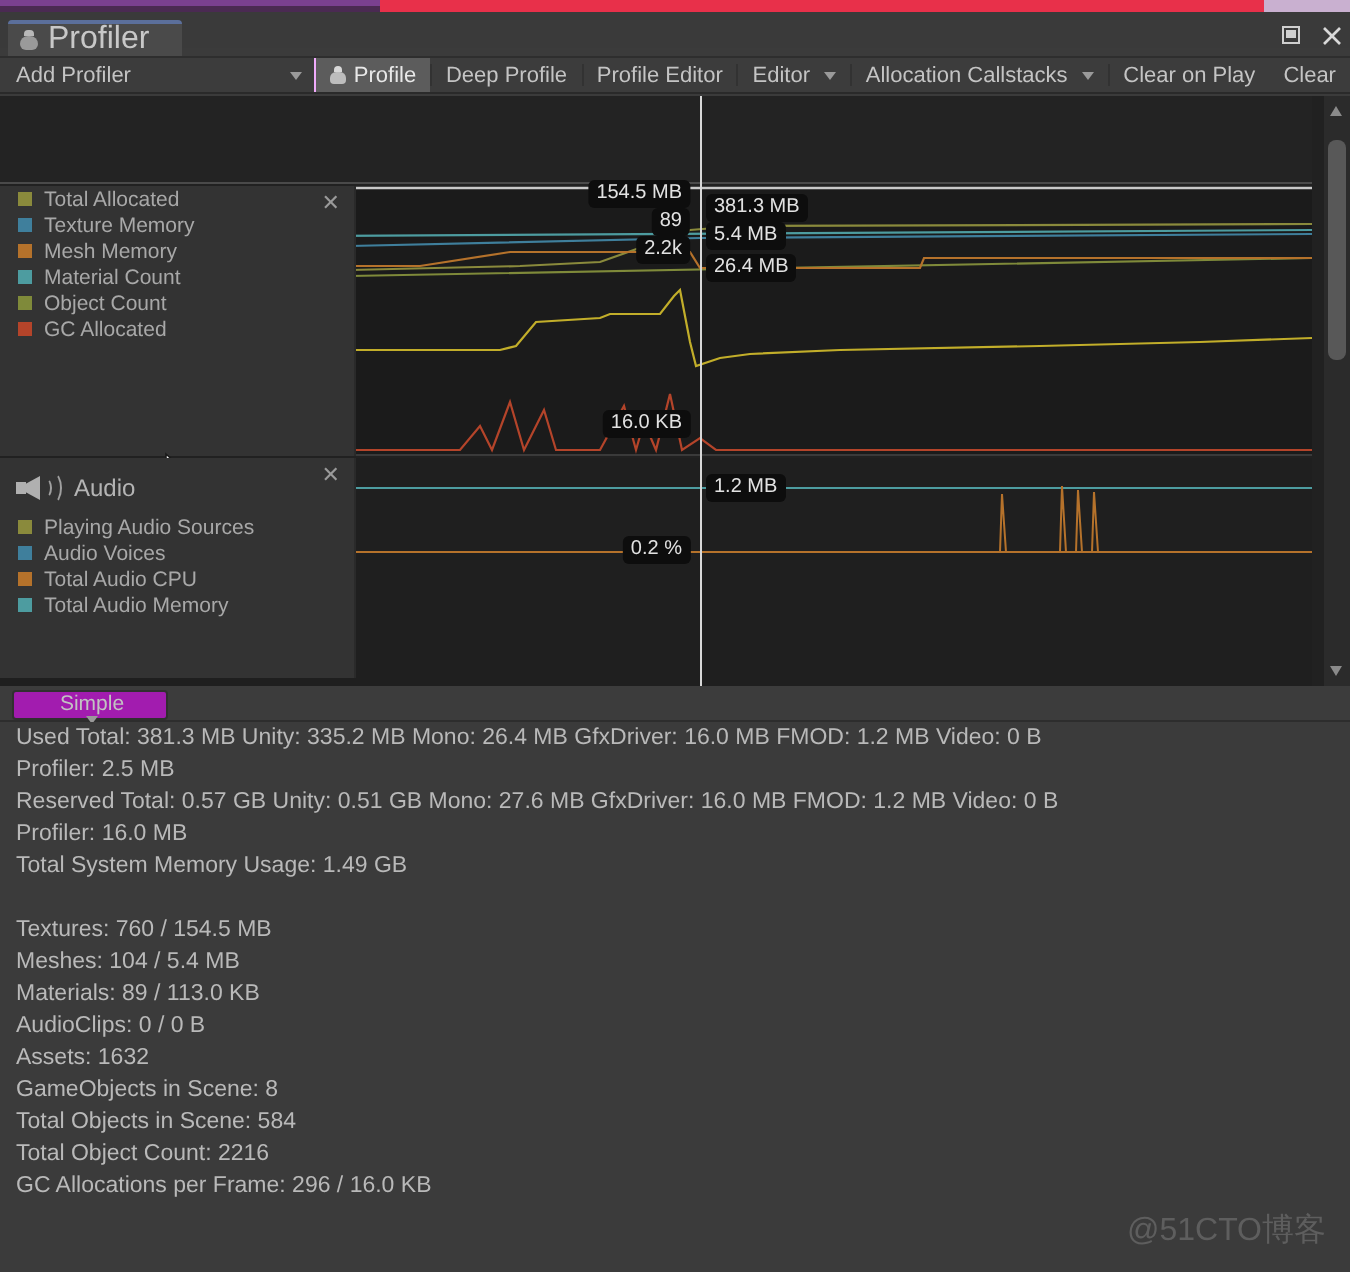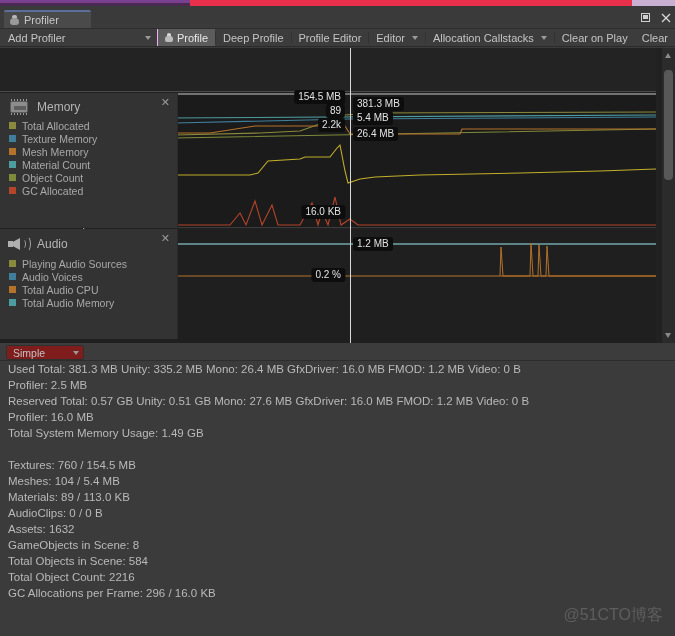--- a/index.html
+++ b/index.html
@@ -31,21 +31,21 @@
                 border-left:3px solid transparent;border-right:3px solid transparent;border-top:4px solid #d0d0d0;}
 
   
   .tabstrip { position:absolute; top:10px; left:0; width:675px; height:18px; }
   .tab {
     position:absolute; left:4px; top:0; width:87px; height:18px;
     background:#4a4a4a; border-top:2px solid #5b6f9b;
     display:flex; align-items:center; gap:5px; padding-left:6px;
     border-radius:2px 2px 0 0; cursor:pointer;
   }
-  .tab-label { font-size:11px; color:#c8c8c8;text-align:right; }
+  .tab-label { font-size:16px; color:#c8c8c8;text-align:right; }
   .tab-icon { width:9px; height:10px; position:relative; }
   .tab-icon::before{content:"";position:absolute;left:2px;top:0;width:5px;height:3px;background:#b8b8b8;border-radius:2px 2px 0 0;}
   .tab-icon::after{content:"";position:absolute;left:0;top:3px;width:9px;height:7px;background:#9a9a9a;border-radius:4px 4px 3px 3px;}
 
   
   .toolbar {
     position:absolute; top:28px; left:0; width:675px; height:19px;
     background:#3c3c3c; border-top:1px solid #2e2e2e; border-bottom:1px solid #2a2a2a;
     display:flex; align-items:stretch;
   }
@@ -121,23 +121,23 @@
   .vscroll { position:absolute; right:0; top:48px; width:13px; height:295px; background:#2b2b2b; z-index:7; cursor:pointer;}
   .vscroll .thumb { position:absolute; left:2px; top:22px; width:9px; height:110px; background:#585858; border-radius:4px; }
   .vscroll .arw { position:absolute; left:3px; width:0;height:0;
     border-left:3.5px solid transparent;border-right:3.5px solid transparent; }
   .vscroll .arw.up { top:5px; border-bottom:5px solid #8a8a8a; }
   .vscroll .arw.dn { bottom:5px; border-top:5px solid #8a8a8a; }
 
   
   .subbar { position:absolute; top:343px; left:0; width:675px; height:18px; background:#3c3c3c;
             border-bottom:1px solid #2d2d2d; }
-  .subbar .sel { position:absolute; left:6px; top:2px; width:78px; height:15px; background:#7f1d1d;
+  .subbar .sel { position:absolute; left:6px; top:2px; width:78px; height:15px; background:#a21caf;
     border:1px solid #303030; border-radius:2px; display:flex; align-items:center; justify-content:space-between;
-    padding:0 4px 0 6px; font-size:10.5px; color:#c2c2c2; cursor:pointer; }
+    padding:0 4px 0 6px; font-size:10.5px; color:#c2c2c2; cursor:pointer;flex-direction:column; }
 
   .statpane { position:absolute; top:361px; left:0; width:675px; height:275px; background:#3b3b3b; }
   .statline { font-size:11.5px; color:#b9b9b9; padding-left:8px; line-height:16px; white-space:nowrap; }
   .statblock-2 { margin-top:16px; }
   .watermark { position:absolute; right:12px; bottom:10px; font-size:16px; color:#5e5e5e;margin-left:17px; }
 </style>
 </head>
 <body>
 
 <div id="app">
@@ -256,28 +256,20 @@
         <path d="M500,47 L501,18 L503,47 L530,47 L531,14 L533,47 L538,47 L539,16 L541,47 L546,47 L547,17 L549,47 L656,47" fill="none" stroke="#b5722b" stroke-width="1"></path>
       </svg>
       <div class="chip r" style="left:345px; top:39px;">0.2 %</div>
       <div class="chip" style="left:353px; top:8px;">1.2 MB</div>
     </div>
 
     <div class="playhead" style="left:350px;"></div>
 
     <div class="sidepanel sp-mem">
       <span class="sp-close">✕</span>
-      <div class="sp-head">
-        <span class="ic-ram">
-          <span class="pins"></span>
-            <span class="body"></span>
-            <span class="pins b"></span>
-        </span>
-        <span class="sp-title">Memory</span>
-      </div>
       <div class="legend">
         <div class="leg-item">
           <span class="swatch" style="background:#8a8a3c"></span>
           <span class="leg-label">Total Allocated</span>
         </div>
         <div class="leg-item">
           <span class="swatch" style="background:#3f7f9c"></span>
           <span class="leg-label">Texture Memory</span>
         </div>
         <div class="leg-item">

